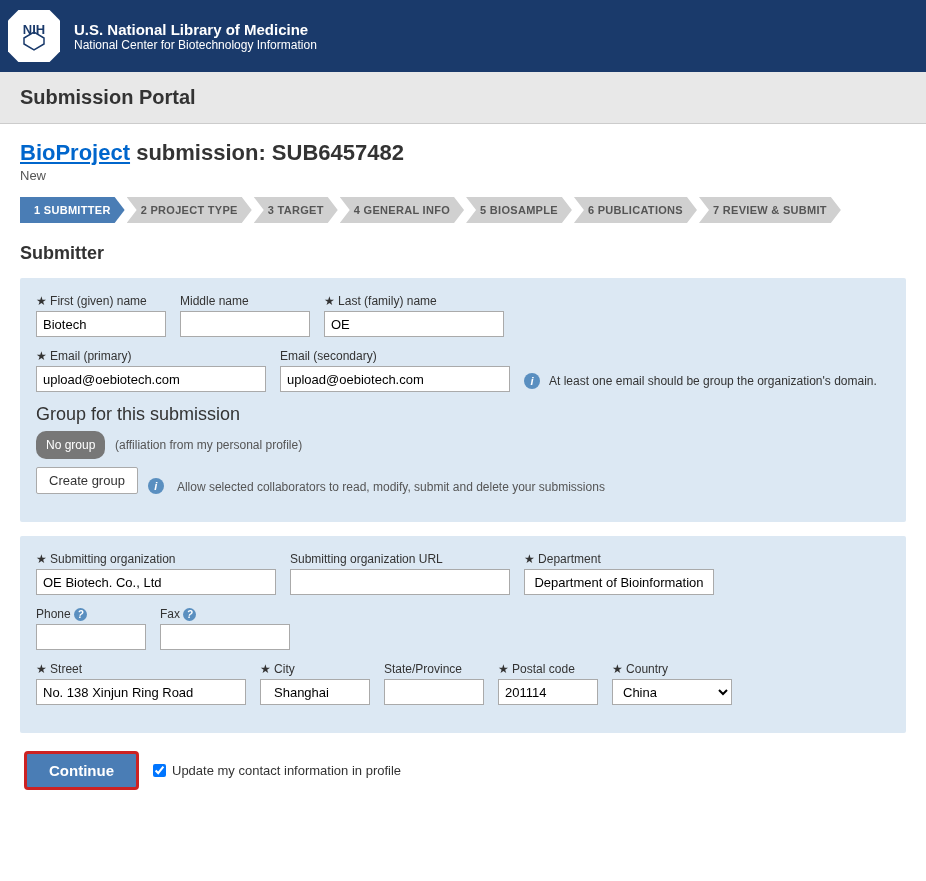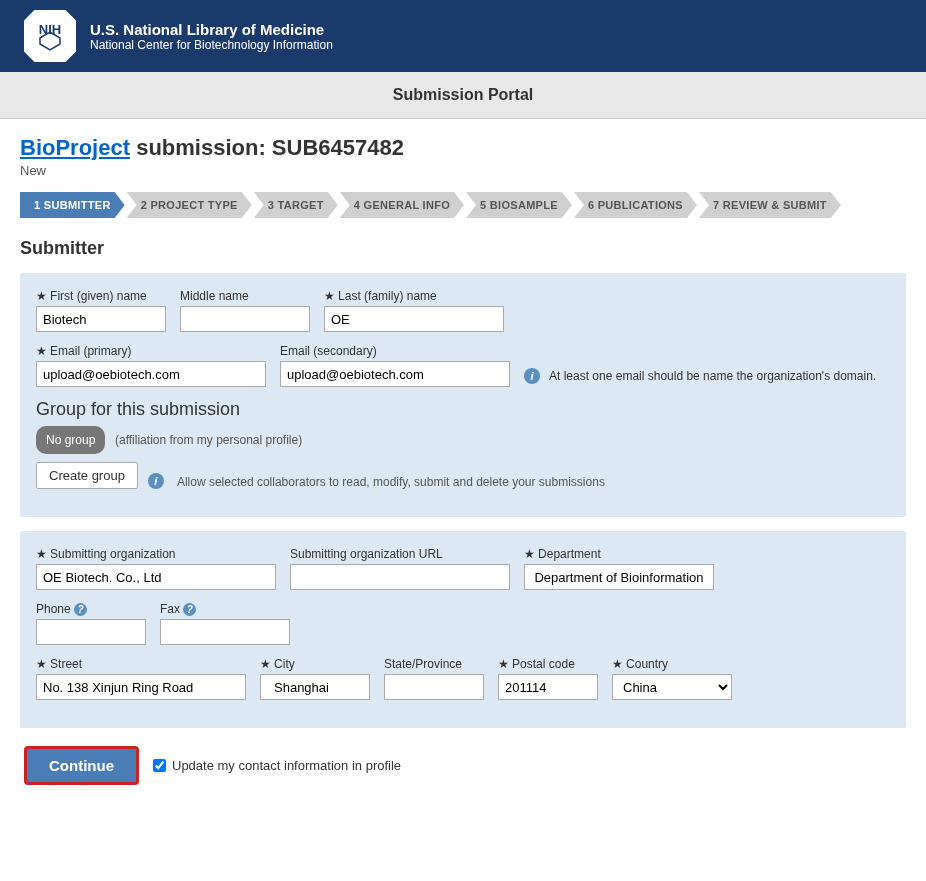--- a/index.html
+++ b/index.html
@@ -1,21 +1,21 @@
 <!DOCTYPE html>
 <html><head>
   <meta charset="utf-8">
   <style>
     * { box-sizing: border-box; margin: 0; padding: 0; }
     body { font-family: Arial, sans-serif; font-size: 13px; background: #f0f0f0; color: #333; width: 926px; }
 
     
     .nih-header {
       background: #1a3a6b;
-      padding: 10px 24px;
+      padding: 10px 8px;
       display: flex;
       align-items: center;
       gap: 14px;
     }
     .nih-logo {
       width: 52px;
       height: 52px;
       background: white;
       display: flex;
       align-items: center;
@@ -29,21 +29,21 @@
     .nih-header-text { color: white; }
     .nih-header-text .line1 { font-size: 15px; font-weight: bold; }
     .nih-header-text .line2 { font-size: 12px; }
 
     
     .portal-bar {
       background: #e8e8e8;
       padding: 14px 20px;
       border-bottom: 1px solid #ccc;
     }
-    .portal-bar h1 { font-size: 16px; font-weight: bold; color: #333; text-align: center; }
+    .portal-bar h1 { font-size: 20px; font-weight: bold; color: #333; }
 
     
     .main-content {
       background: white;
       padding: 16px 20px 20px;
       min-height: 800px;
     }
 
     .page-title {
       font-size: 22px;
@@ -301,21 +301,21 @@
       <div class="form-group">
         <label>★ Email (primary)</label>
         <input type="text" class="input-email" value="upload@oebiotech.com" style="">
       </div>
       <div class="form-group">
         <label>Email (secondary)</label>
         <input type="text" class="input-email" value="upload@oebiotech.com" style="">
       </div>
       <div style="display:flex;align-items:center;padding-bottom:3px;">
         <span class="info-icon">i</span>
-        <span class="info-text">At least one email should be name the organization's domain.</span>
+        <span class="info-text">At least one email should be group the organization's domain.</span>
       </div>
     </div>
 
     <div class="group-section">
       <div class="group-label">Group for this submission</div>
       <div style="margin-bottom:6px;">
         <span class="no-group-badge">No group</span>
         <span class="group-affil-text">(affiliation from my personal profile)</span>
       </div>
       <div class="create-group-row">

